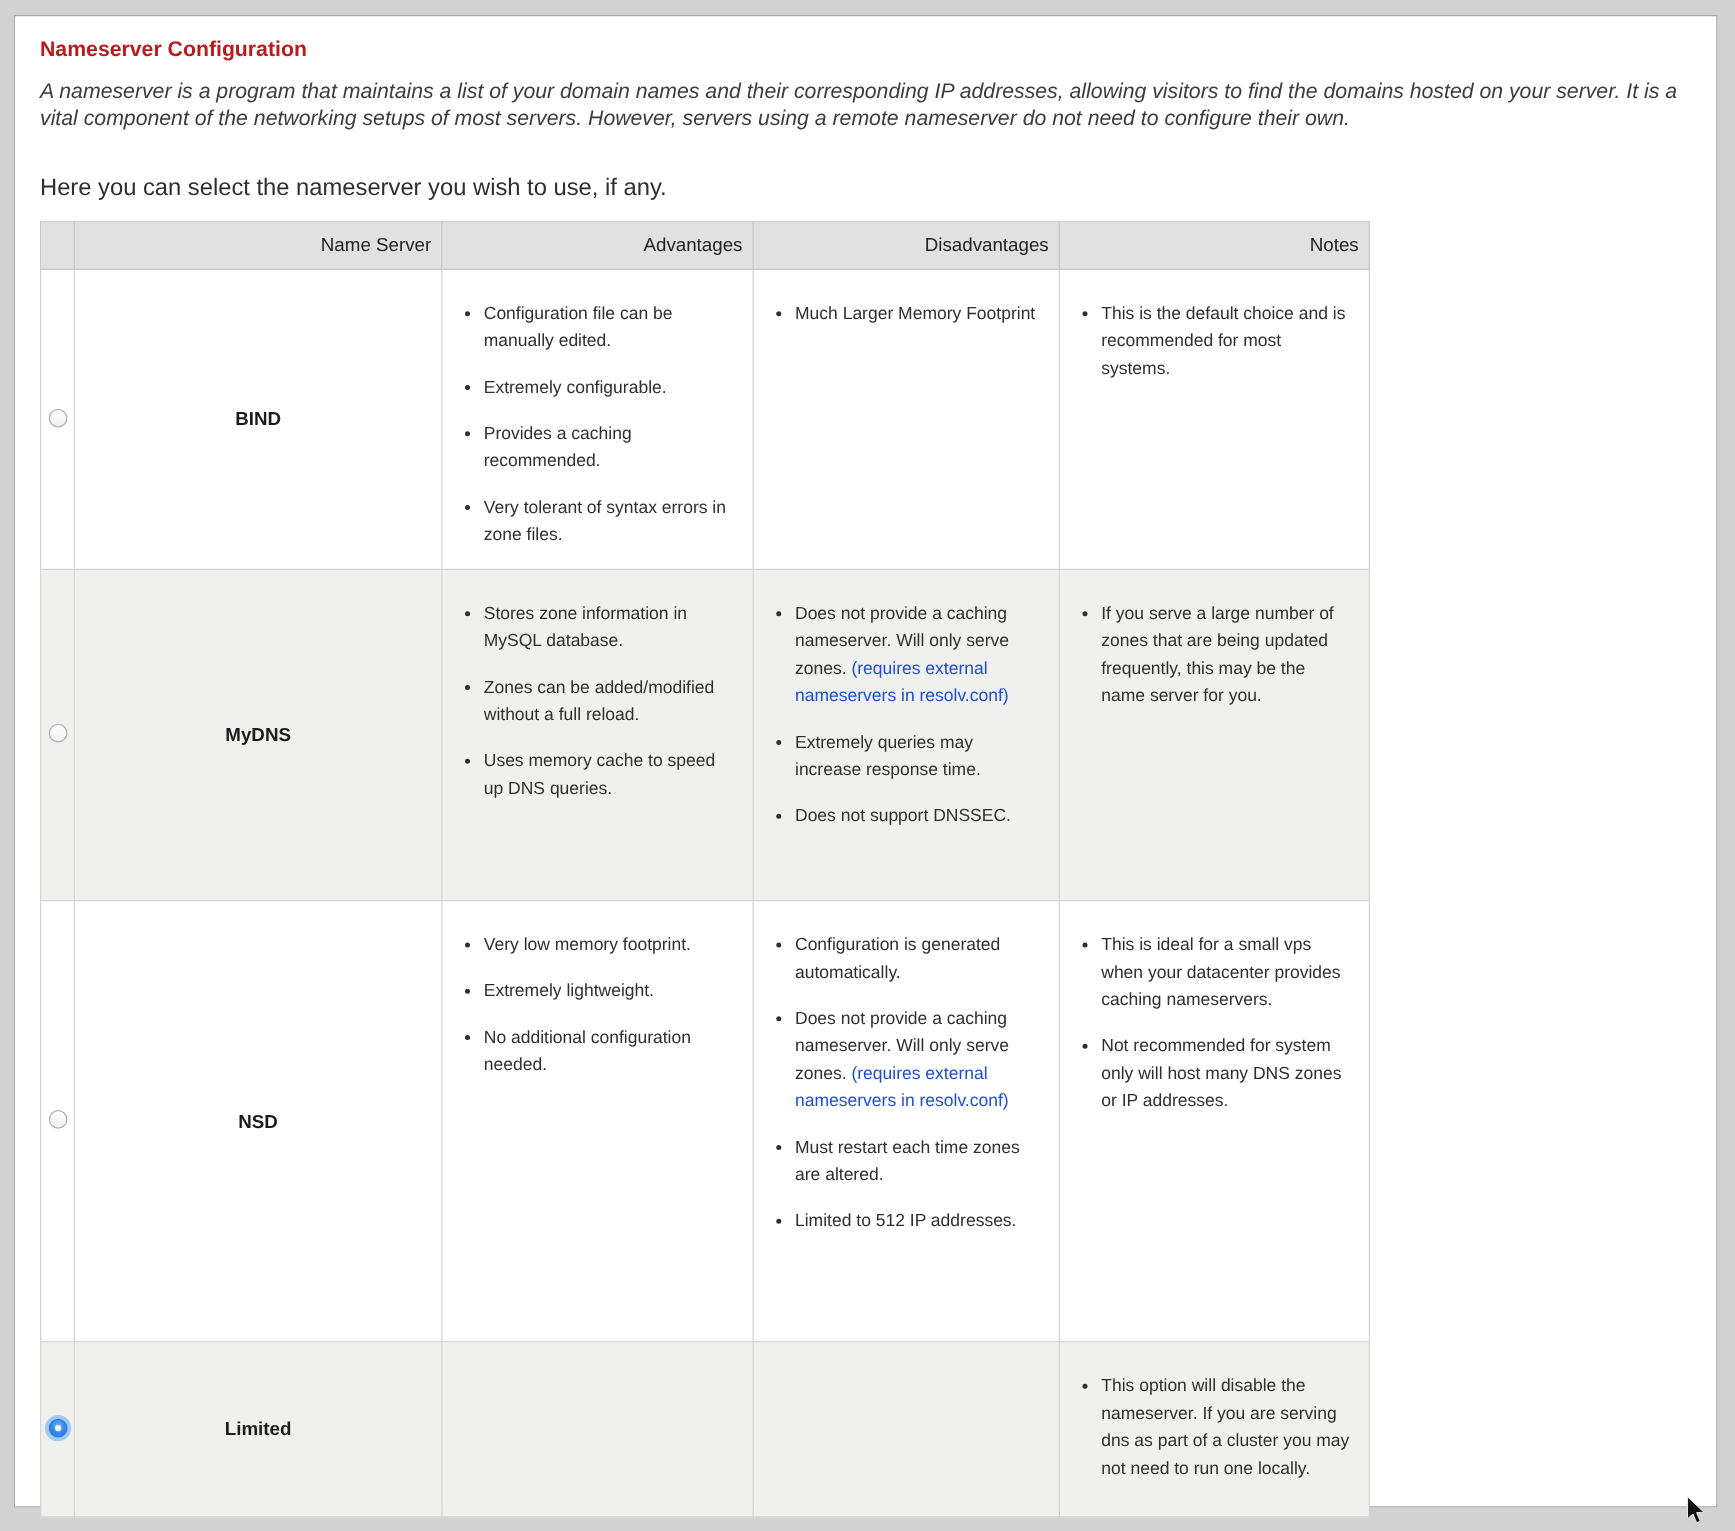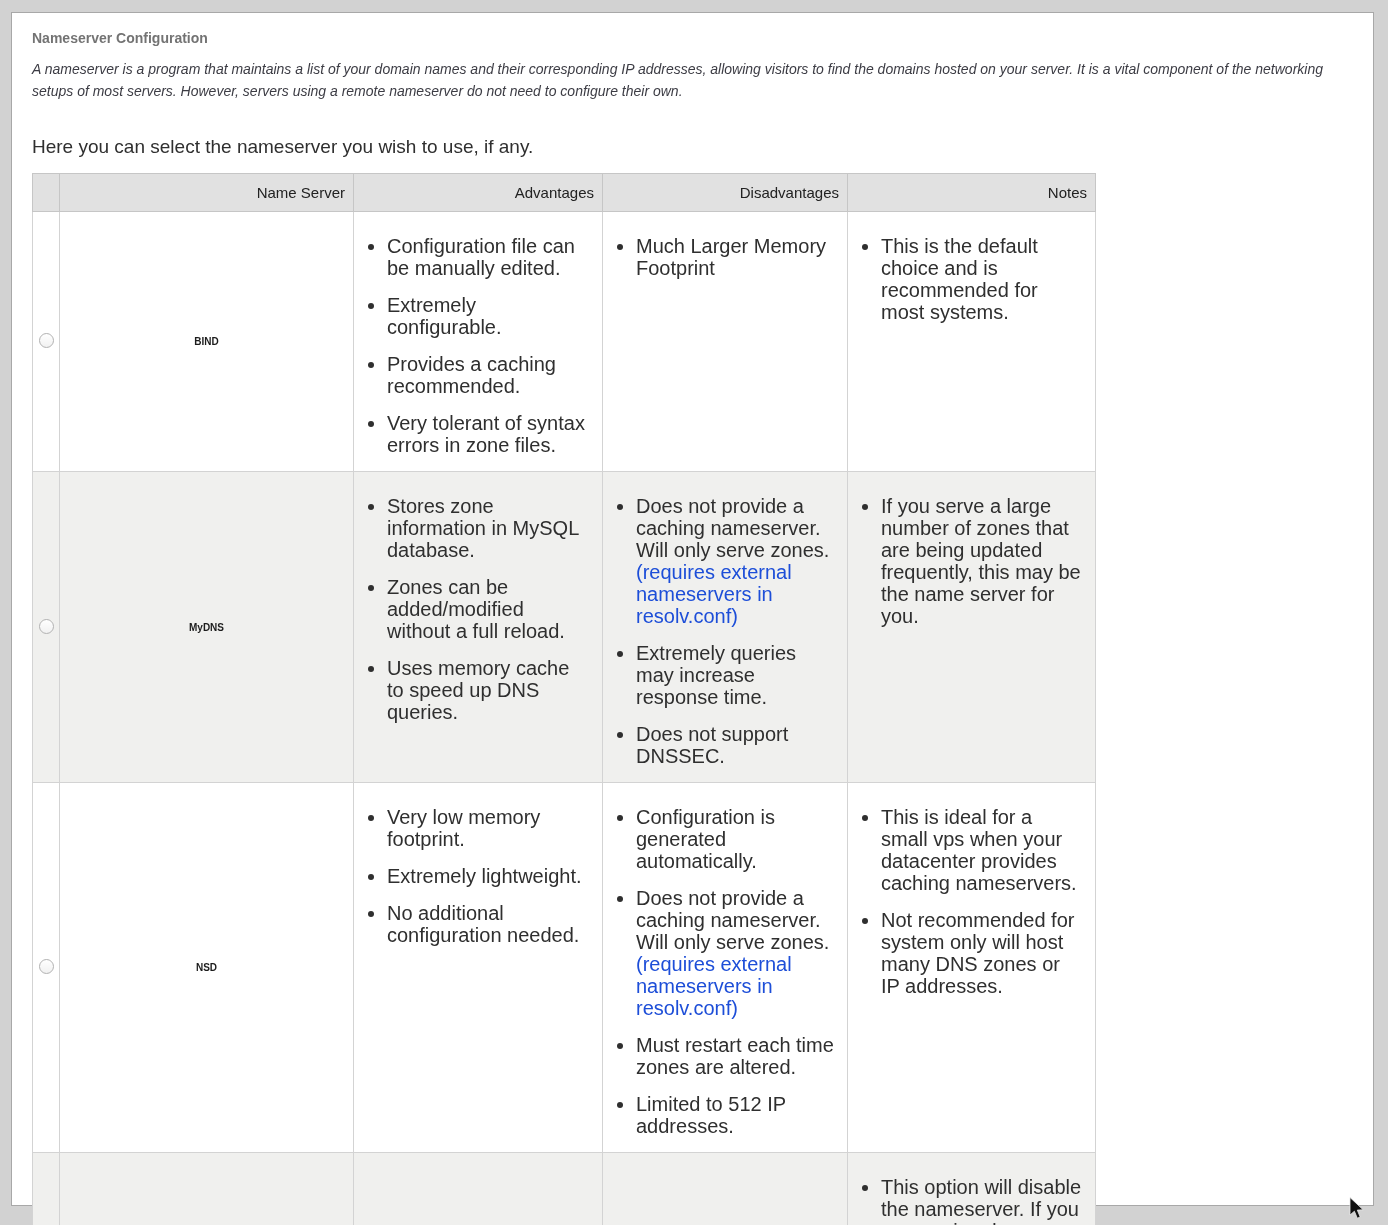--- a/index.html
+++ b/index.html
@@ -12,28 +12,28 @@
   }
   .panel {
     position: absolute;
     left: 11px; top: 12px;
     width: 1363px; height: 1194px;
     background: #ffffff;
     border: 1px solid #a8a8a8;
     padding: 13px 20px;
   }
   .page-title {
-    font-size: 14px;
+    font-size: 17px;
     font-weight: bold;
-    color: #737373;
+    color: #b91c1c;
     margin: 4px 0 12px 0;
   }
   .intro {
     font-style: italic;
-    font-size: 14px;
+    font-size: 17px;
     line-height: 22px;
     color: #3c3c44;
     margin: 0 0 0 0;
     max-width: 1320px;
   }
   .instruction {
     font-size: 19px;
     color: #2f2f2f;
     margin: 34px 0 0 0;
   }
@@ -53,38 +53,38 @@
     font-weight: normal;
     font-size: 15px;
     color: #222;
     text-align: right;
     padding: 10px 8px 10px 10px;
     height: 38px;
   }
   .ns-table td {
     border: 1px solid #d3d3d3;
     vertical-align: top;
-    font-size: 20px;
+    font-size: 14px;
     color: #2f2f2f;
   }
   tbody tr:nth-child(odd)  td { background: #ffffff; }
   tbody tr:nth-child(even) td { background: #f0f0ee; }
   tbody tr:nth-child(1) { height: 240px; }
   tbody tr:nth-child(2) { height: 265px; }
   tbody tr:nth-child(3) { height: 353px; }
   tbody tr:nth-child(4) { height: 140px; }
   td.radio-cell {
     vertical-align: middle;
     text-align: center;
   }
   td.name-cell {
     vertical-align: middle;
     text-align: center;
     font-weight: bold;
-    font-size: 10px;
+    font-size: 15px;
     color: #1c1c1c;
   }
   td.list-cell ul {
     margin: 23px 0 10px 0;
     padding: 0 12px 0 33px;
     list-style: disc outside;
   }
   td.list-cell li {
     margin-bottom: 15px;
     line-height: 22px;

